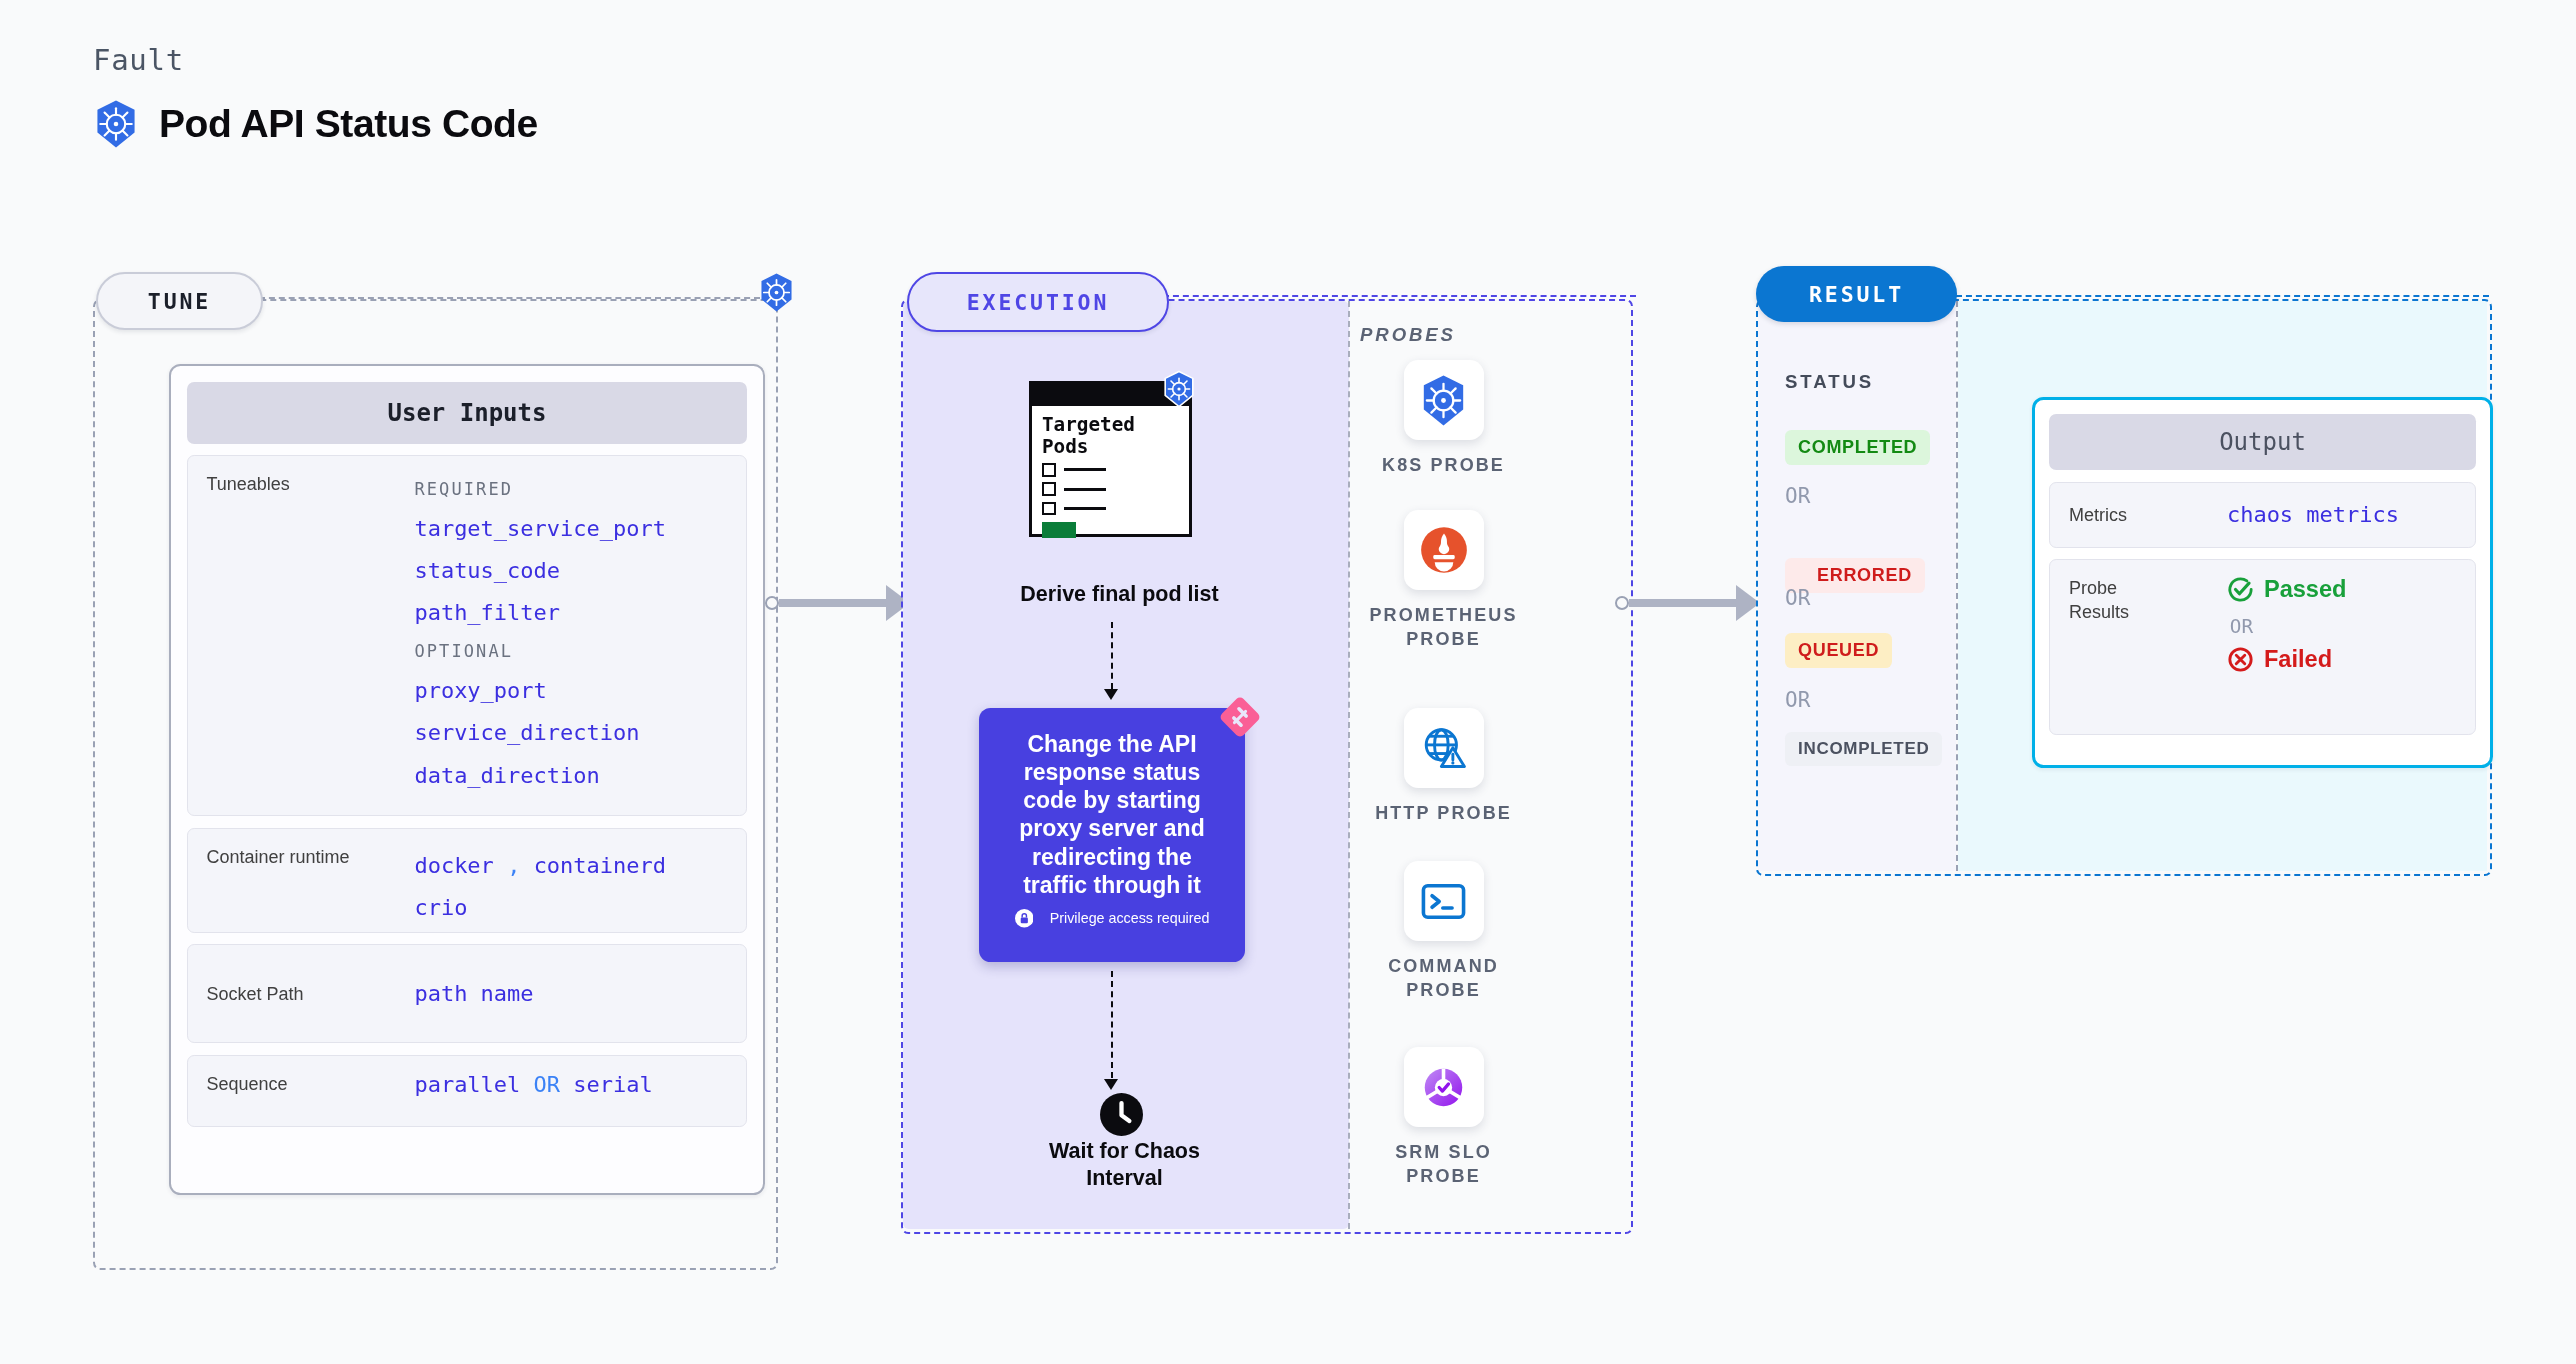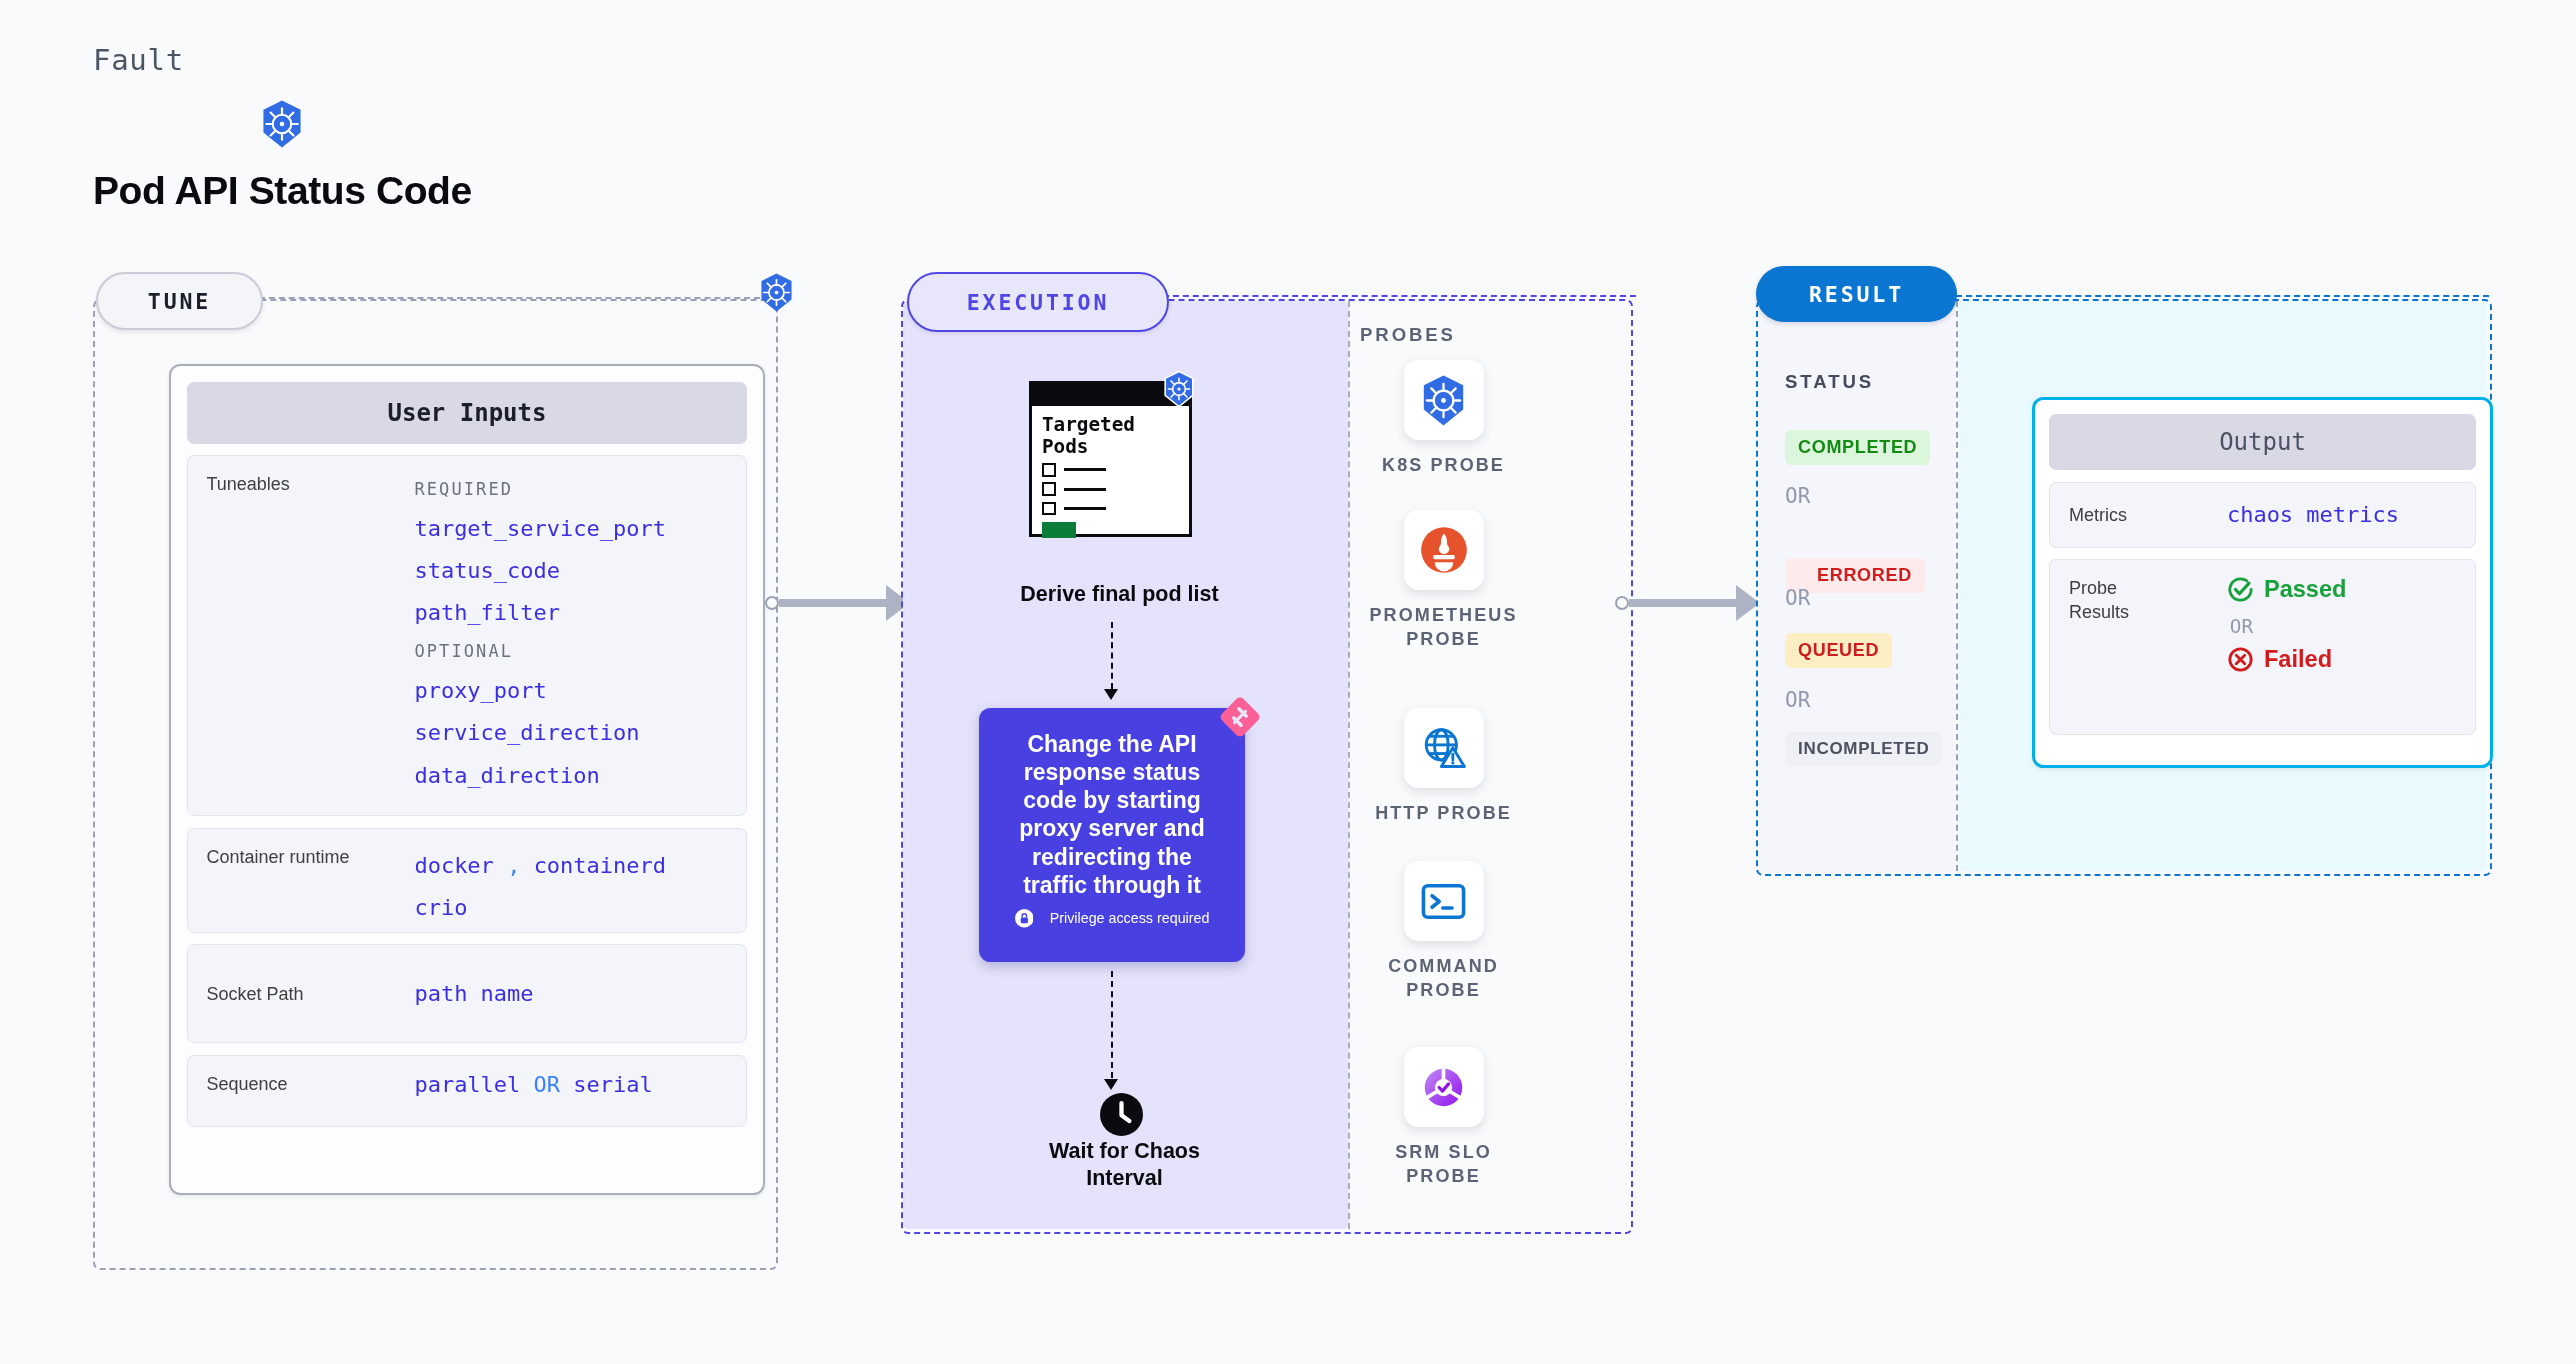--- a/index.html
+++ b/index.html
@@ -7,21 +7,21 @@
     width:2576px;height:1365px;
     background:#f9fafb;
     font-family:"Liberation Sans",sans-serif;
     position:relative;overflow:hidden;
   }
   .mono{font-family:"DejaVu Sans Mono","Liberation Mono",monospace;}
 
   
   #header{position:absolute;left:93px;top:43px;}
   #fault-label{font-family:"DejaVu Sans Mono",monospace;font-size:29px;color:#4b5565;letter-spacing:0.7px;}
-  #title-row{display:flex;align-items:center;gap:20px;margin-top:21.5px;flex-direction:column;}
+  #title-row{display:flex;align-items:center;gap:20px;margin-top:21.5px;}
   #page-title{font-size:39px;font-weight:700;color:#0b0b0f;letter-spacing:-0.4px;}
 
   
   .k8s{position:relative;display:inline-block;}
   .k8s svg{display:block;}
 
   
   .pill{
     position:absolute;display:flex;align-items:center;justify-content:center;
     font-family:"DejaVu Sans Mono",monospace;font-weight:700;letter-spacing:2.9px;
@@ -136,21 +136,21 @@
   #ribbon{position:absolute;left:1219px;top:696px;width:42px;height:42px;}
   #clock{position:absolute;left:1100px;top:1093px;}
   #wait-label{
     position:absolute;left:924px;top:1138px;width:401px;text-align:center;
     font-size:21.5px;font-weight:700;color:#0b0b0f;line-height:1.25;
   }
 
   
   #probes-title{
     position:absolute;left:1360px;top:324px;font-size:18.6px;color:#5b6374;
-    letter-spacing:2.9px;font-weight:600;
+    letter-spacing:2.9px;font-weight:600;font-style:italic;
   }
   .probe{position:absolute;width:179px;text-align:center;left:1354px;}
   .probe-tile{
     width:80px;height:80px;margin:0 auto;background:#ffffff;border-radius:14.3px;
     display:flex;align-items:center;justify-content:center;
     box-shadow:0 3.6px 10px rgba(40,45,80,.13);
   }
   .probe-label{
     margin-top:13px;font-size:18px;color:#5b6374;letter-spacing:2.1px;font-weight:600;line-height:1.35;
   }

